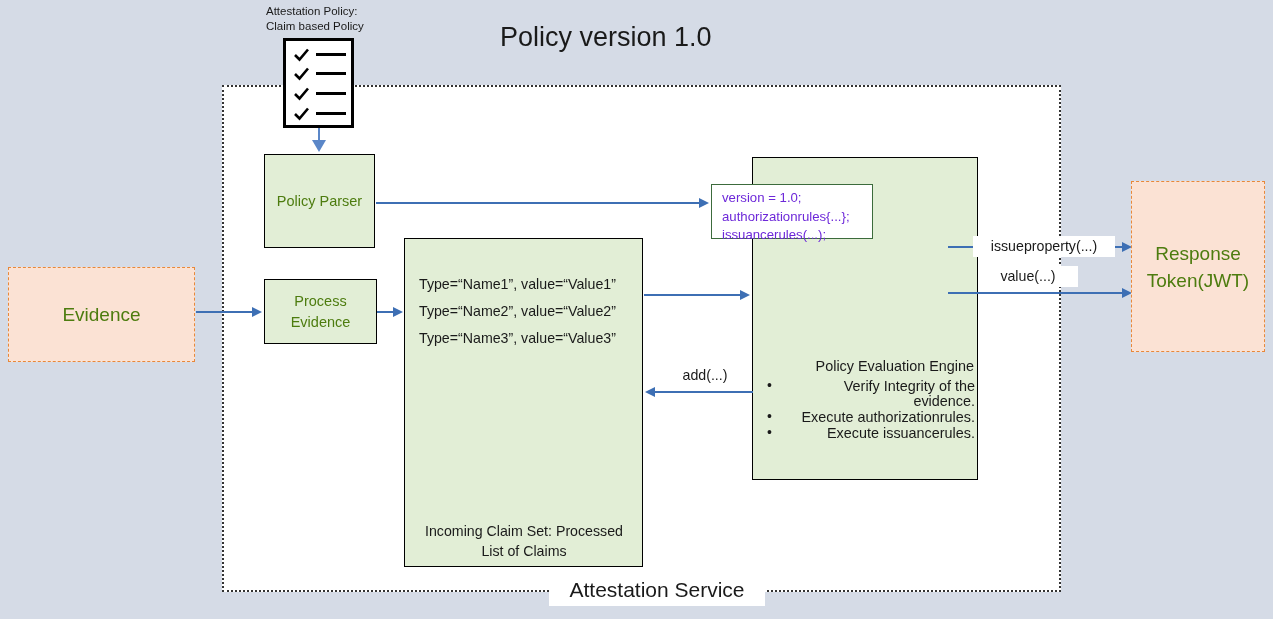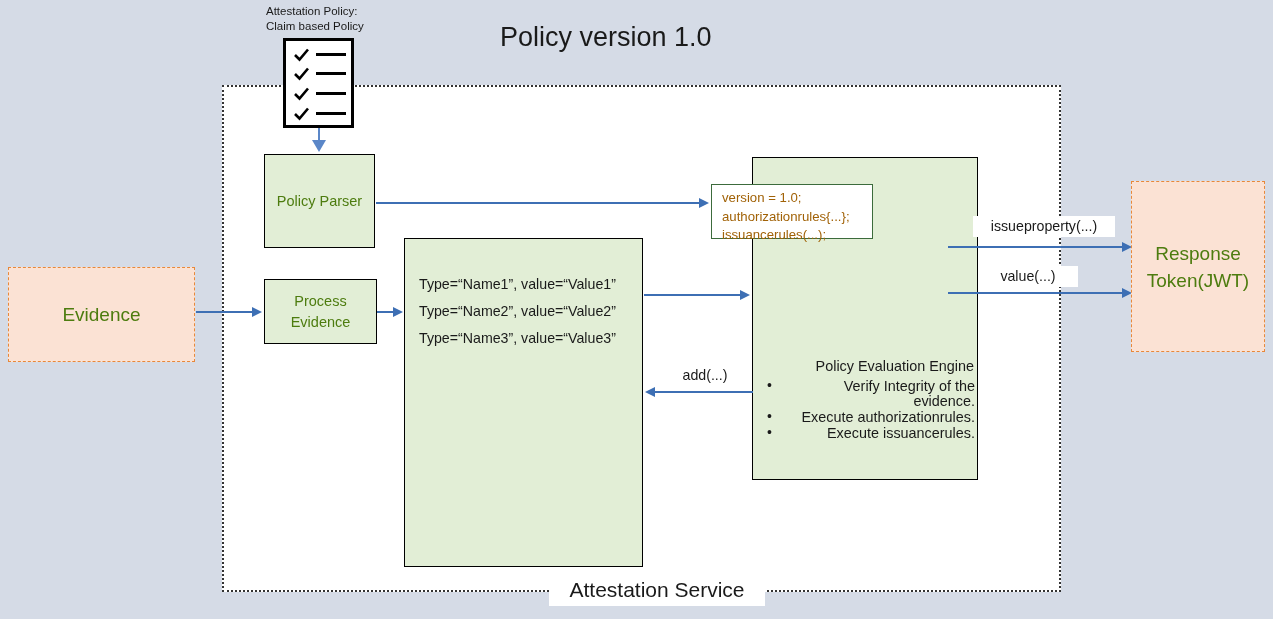--- a/index.html
+++ b/index.html
@@ -163,21 +163,21 @@
   }
 
   
   #parsed-policy-box {
     left: 711px; top: 184px; width: 162px; height: 55px;
     background: #ffffff;
     border: 1.4px solid #3c6b3c;
     padding: 4px 0 0 10px;
     font-size: 13.2px;
     line-height: 18.5px;
-    color: #a16207;
+    color: #6d28d9;
   }
 
   
   .arrow-line {
     position: absolute;
     background: #3d6fb4;
     height: 1.6px;
   }
   .arrow-vline {
     position: absolute;
@@ -299,32 +299,36 @@
     <div>authorizationrules{...};</div>
     <div>issuancerules(...);</div>
   </div>
 
   <div id="claim-set-box" class="abs">
     <div id="claim-list">
       <div>Type=“Name1”, value=“Value1”</div>
       <div>Type=“Name2”, value=“Value2”</div>
       <div>Type=“Name3”, value=“Value3”</div>
     </div>
+    <div id="claim-set-caption">
+      <div>Incoming Claim Set: Processed</div>
+      <div>List of Claims</div>
+    </div>
   </div>
 
   <div class="arrow-line" style="left:644px; top:294px; width:97px;"></div>
   <div class="arrowhead-right" style="left:740px; top:290px;"></div>
 
   <div class="arrow-line" style="left:655px; top:391px; width:98px;"></div>
   <div class="arrowhead-left" style="left:645px; top:387px;"></div>
   <div class="arrow-label" style="left:662px; top:365px; width:86px;">add(...)</div>
 
   <div class="arrow-line" style="left:948px; top:246px; width:176px;"></div>
   <div class="arrowhead-right" style="left:1122px; top:242px;"></div>
-  <div class="arrow-label" style="left:973px; top:216px; width:142px;">issueproperty(...)</div>
+  <div class="arrow-label" style="left:973px; top:236px; width:142px;">issueproperty(...)</div>
 
   <div class="arrow-line" style="left:948px; top:292px; width:176px;"></div>
   <div class="arrowhead-right" style="left:1122px; top:288px;"></div>
   <div class="arrow-label" style="left:978px; top:266px; width:100px;">value(...)</div>
 
   <div id="response-token-box" class="abs node peach-node">
     <div>
       <div>Response</div>
       <div>Token(JWT)</div>
     </div>

